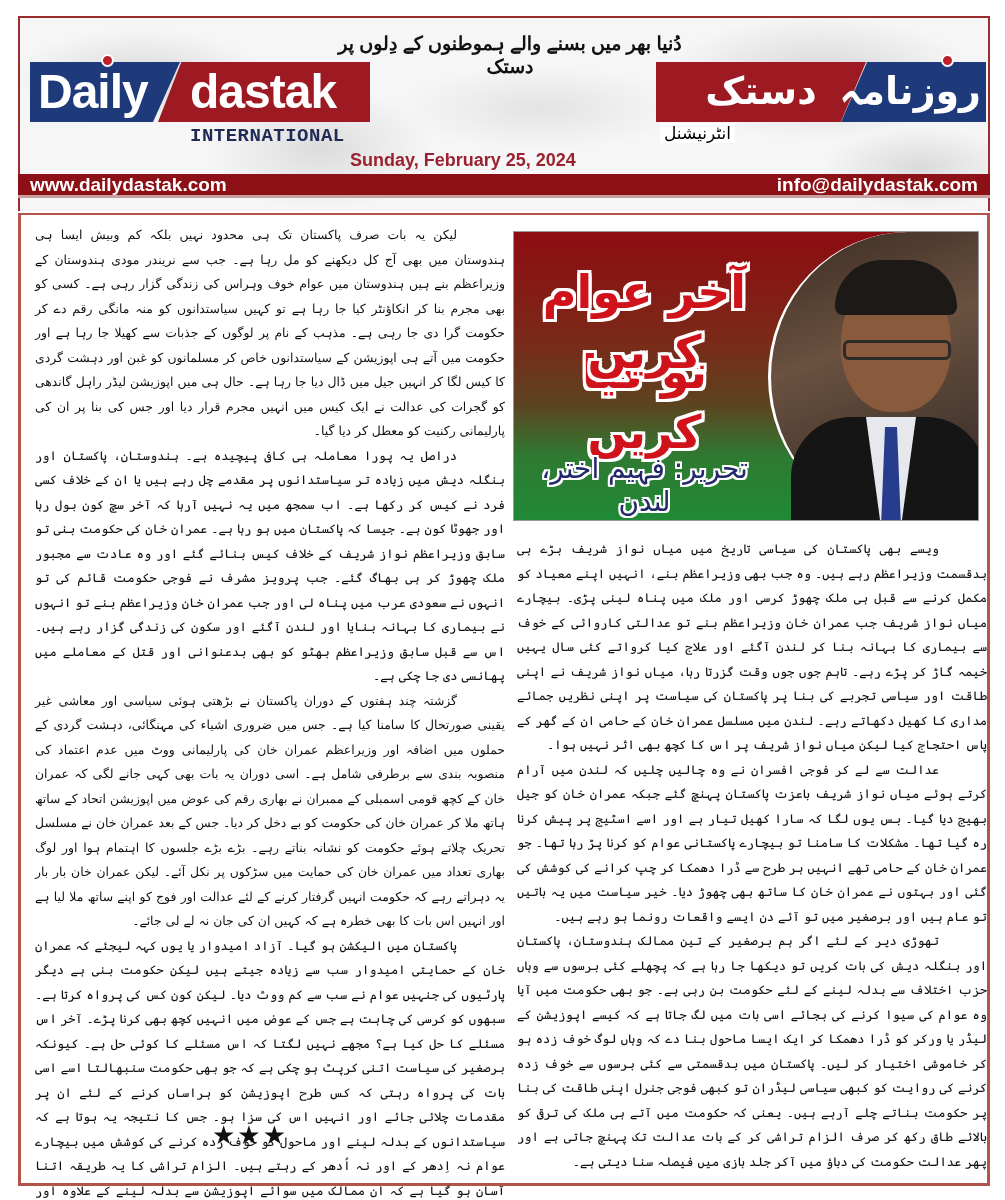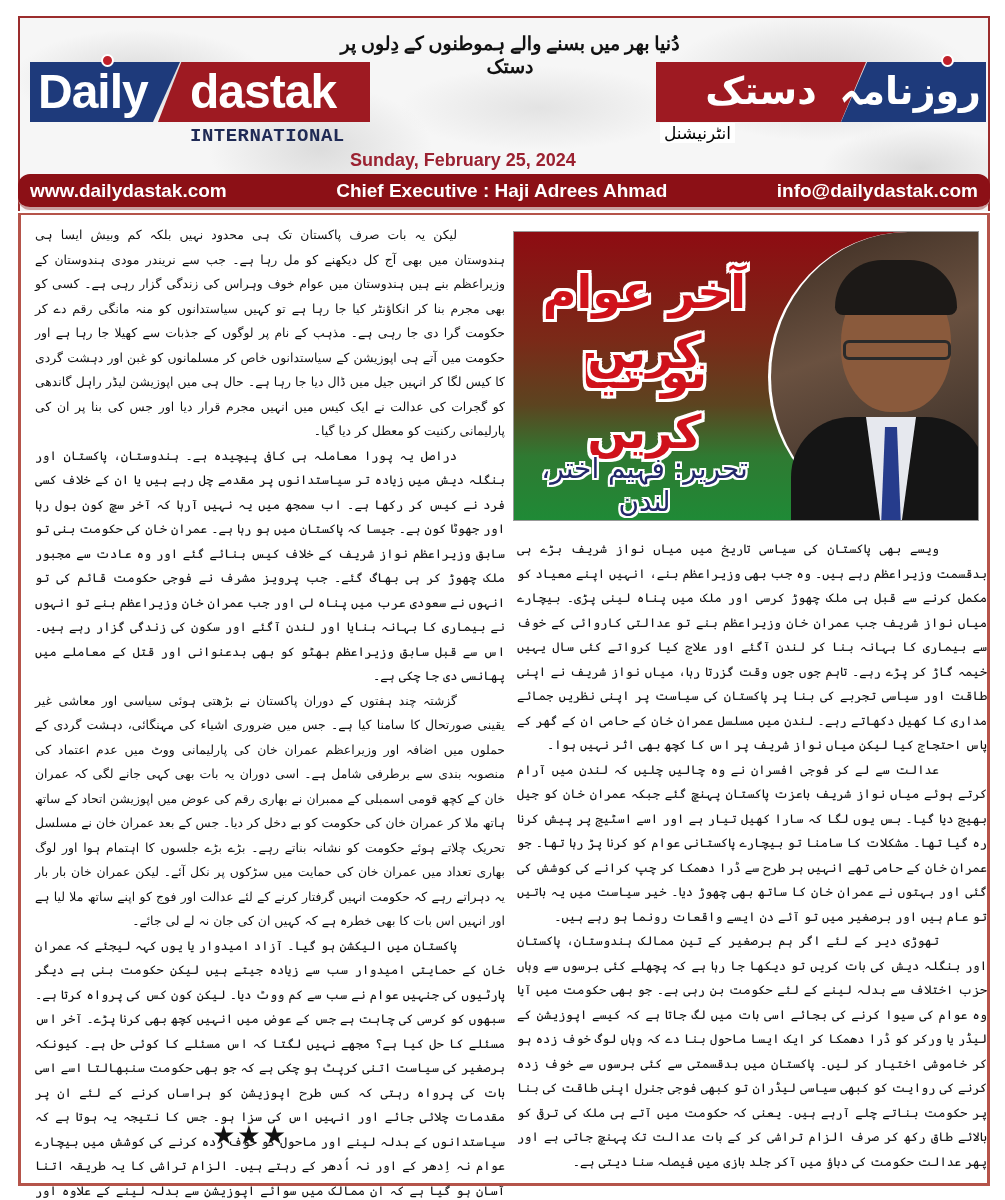--- a/index.html
+++ b/index.html
@@ -13,21 +13,21 @@
     background:
       radial-gradient(ellipse 180px 70px at 120px 60px, #d9d9d9 0%, rgba(217,217,217,0) 70%),
       radial-gradient(ellipse 160px 90px at 300px 130px, #dcdcdc 0%, rgba(220,220,220,0) 70%),
       radial-gradient(ellipse 200px 60px at 520px 90px, #e3e3e3 0%, rgba(227,227,227,0) 70%),
       radial-gradient(ellipse 220px 90px at 800px 60px, #d6d6d6 0%, rgba(214,214,214,0) 70%),
       radial-gradient(ellipse 140px 60px at 900px 150px, #dadada 0%, rgba(218,218,218,0) 70%),
       #f6f6f6;
   }
   .tagline {
     position: absolute; left: 300px; top: 14px; width: 380px; text-align: center;
-    direction: rtl; font-family: Liberation Serif, serif; font-size: 19px; font-weight: bold; color: #111;
+    direction: rtl; font-family: Liberation Sans, sans-serif; font-size: 19px; font-weight: bold; color: #111;
   }
   .logo-en {
     position: absolute; left: 10px; top: 44px; width: 340px; height: 60px;
   }
   .logo-en .blue {
     position: absolute; left: 0; top: 0; width: 150px; height: 60px; background: #1e3a7b;
     clip-path: polygon(0 0, 100% 0, 82% 100%, 0 100%);
   }
   .logo-en .red {
     position: absolute; left: 128px; top: 0; width: 212px; height: 60px; background: #9e1a22;
@@ -70,25 +70,24 @@
   }
   .intl-ur {
     position: absolute; left: 640px; top: 105px; direction: rtl; font-size: 17px; color: #000000;
     background: #fff; padding: 0 4px;
   }
   .date {
     position: absolute; left: 330px; top: 132px; width: 300px; 
     font-family: "Liberation Sans", sans-serif; font-weight: bold; font-size: 18px; color: #9b2231;
   }
   .infobar {
-    position: absolute; left: 18px; top: 174px; width: 972px; height: 36px; background: #8c1016;
+    position: absolute; left: 18px; top: 174px; width: 972px; height: 24px; background: #8c1016;
     color: #fff; font-family: "Liberation Sans", sans-serif; font-weight: bold; font-size: 19px;
     display: flex; align-items: center; justify-content: space-between; padding: 0 12px;
     border-bottom: 3px solid #c9a0a0;
-    border-radius: 12px;
   }
 
   
   .frame {
     position: absolute; left: 18px; top: 213px; width: 972px; height: 973px;
     border: 3px solid #b5544a; border-top: 2px solid #b5544a;
   }
   .col {
     position: absolute; direction: rtl; text-align: justify;
     font-family: "DejaVu Serif", serif; font-size: 12.4px; line-height: 24.5px; color: #111;
@@ -173,21 +172,20 @@
     <span class="u2">روزنامہ</span>
     <span class="dot"></span>
   </div>
   <div class="intl-ur">انٹرنیشنل</div>
 
   <div class="date">Sunday, February 25, 2024</div>
 </header>
 
 <div class="infobar">
   <span>www.dailydastak.com</span>
-  <span>Chief Executive : Haji Adrees Ahmad</span>
   <span>info@dailydastak.com</span>
 </div>
 
 <main class="frame">
 
   <div class="hero">
     <div class="hero-title l2">تو کیا کریں</div>
     <div class="hero-title l1">آخر عوام کریں</div>
     <div class="hero-byline">تحریر: فہیم اختر، لندن</div>
     <div class="hero-photo">

